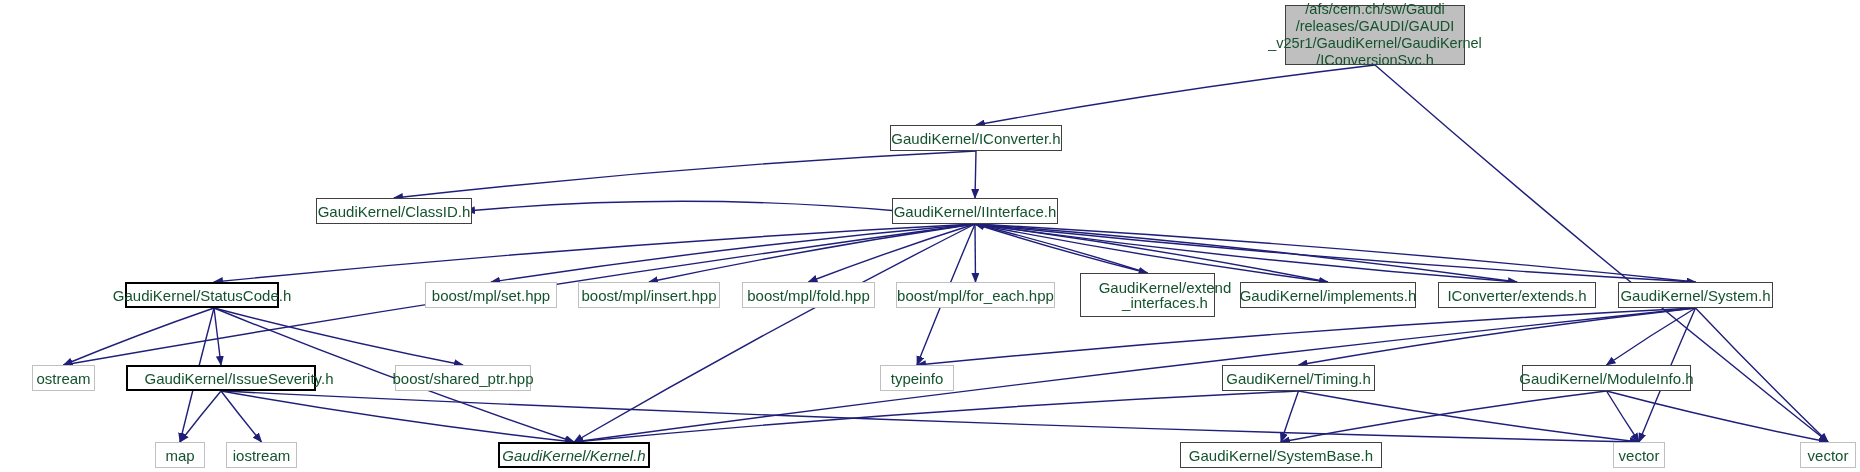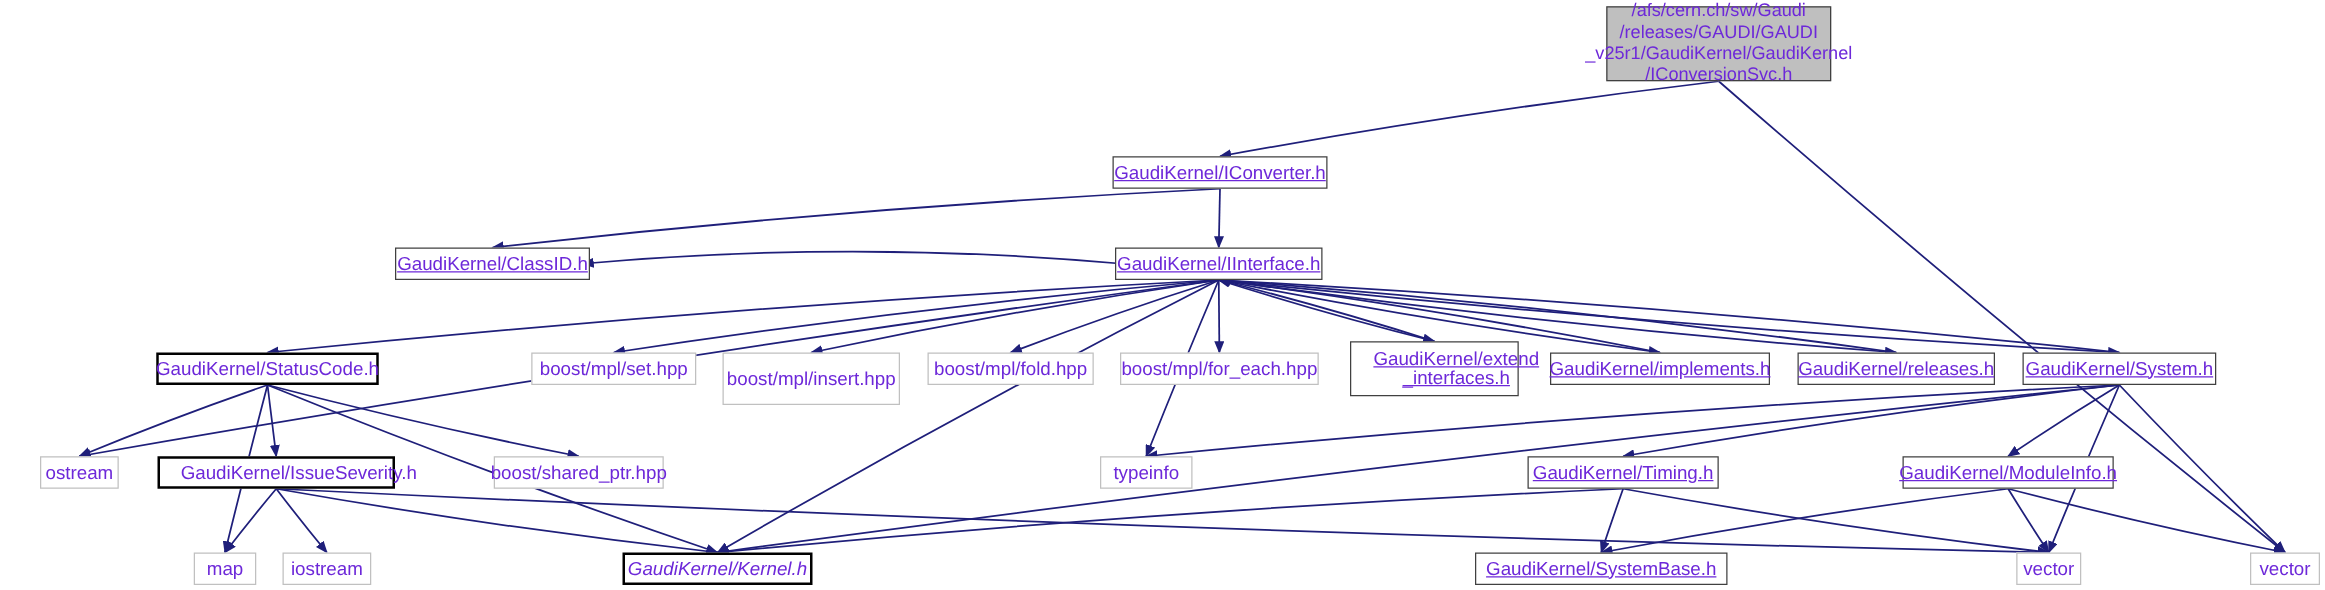--- a/index.html
+++ b/index.html
@@ -9,29 +9,29 @@
     background:#ffffff;
     font-family:"Liberation Sans", sans-serif;
     overflow:hidden;
   }
   svg#edges{position:absolute;left:0;top:0;width:1860px;height:472px;}
   .node{
     position:absolute;
     box-sizing:border-box;
     display:flex;align-items:center;justify-content:center;
     text-align:center;
-    color:#6d28d9;
+    color:#14532d;
     font-size:15px;
     line-height:15px;
     white-space:pre-line;
     background:#ffffff;
     border:1px solid #c0c0c0;
     z-index:5;
   }
-  .node.dark{border:1px solid #404040;text-decoration:underline;}
+  .node.dark{border:1px solid #404040;}
   .node.bold{border:2px solid #000000;}
   .node.root{
     background:#bfbfbf;
     border:1px solid #404040;
     font-size:14.5px;
     line-height:17px;
   }
 </style>
 </head>
 <body>
@@ -89,29 +89,29 @@
       </g>
   </svg>
   <div id="node-layer">
       <div class="node root" style="left: 1285px; top: 5px; width: 180px; height: 60px;">/afs/cern.ch/sw/Gaudi
 /releases/GAUDI/GAUDI
 _v25r1/GaudiKernel/GaudiKernel
 /IConversionSvc.h</div>
       <div class="node dark" style="left: 890px; top: 125px; width: 172px; height: 26px;">GaudiKernel/IConverter.h</div>
       <div class="node dark" style="left: 316px; top: 198px; width: 156px; height: 26px; text-align: right;">GaudiKernel/ClassID.h</div>
       <div class="node dark" style="left: 892px; top: 198px; width: 166px; height: 26px;">GaudiKernel/IInterface.h</div>
-      <div class="node bold" style="left: 125px; top: 282px; width: 178px; height: 26px;">GaudiKernel/StatusCode.h</div>
+      <div class="node bold" style="left: 125px; top: 282px; width: 154px; height: 26px;">GaudiKernel/StatusCode.h</div>
       <div class="node" style="left: 425px; top: 282px; width: 132px; height: 26px;">boost/mpl/set.hpp</div>
-      <div class="node" style="left: 578px; top: 282px; width: 142px; height: 42px;">boost/mpl/insert.hpp</div>
+      <div class="node" style="left: 578px; top: 282px; width: 142px; height: 26px;">boost/mpl/insert.hpp</div>
       <div class="node" style="left: 742px; top: 282px; width: 133px; height: 26px;">boost/mpl/fold.hpp</div>
       <div class="node" style="left: 896px; top: 282px; width: 159px; height: 26px;">boost/mpl/for_each.hpp</div>
       <div class="node dark" style="left: 1080px; top: 273px; width: 135px; height: 44px; padding-left: 35px;">GaudiKernel/extend
 _interfaces.h</div>
       <div class="node dark" style="left: 1240px; top: 282px; width: 176px; height: 26px;">GaudiKernel/implements.h</div>
-      <div class="node dark" style="left: 1438px; top: 282px; width: 158px; height: 26px;">GaudiKernel/releases.h</div>
+      <div class="node dark" style="left: 1438px; top: 282px; width: 158px; height: 26px;">IConverter/extends.h</div>
       <div class="node dark" style="left: 1618px; top: 282px; width: 155px; height: 26px;">GaudiKernel/System.h</div>
       <div class="node" style="left: 32px; top: 365px; width: 63px; height: 26px;">ostream</div>
       <div class="node bold" style="left: 126px; top: 365px; width: 190px; height: 26px; padding-left: 36px;">GaudiKernel/IssueSeverity.h</div>
       <div class="node" style="left: 395px; top: 365px; width: 136px; height: 26px;">boost/shared_ptr.hpp</div>
       <div class="node" style="left: 880px; top: 365px; width: 74px; height: 26px;">typeinfo</div>
       <div class="node dark" style="left: 1222px; top: 365px; width: 153px; height: 26px;">GaudiKernel/Timing.h</div>
       <div class="node dark" style="left: 1522px; top: 365px; width: 169px; height: 26px;">GaudiKernel/ModuleInfo.h</div>
       <div class="node" style="left: 155px; top: 442px; width: 50px; height: 26px;">map</div>
       <div class="node" style="left: 226px; top: 442px; width: 71px; height: 26px;">iostream</div>
       <div class="node bold" style="left: 498px; top: 442px; width: 152px; height: 26px; font-style: italic;">GaudiKernel/Kernel.h</div>

